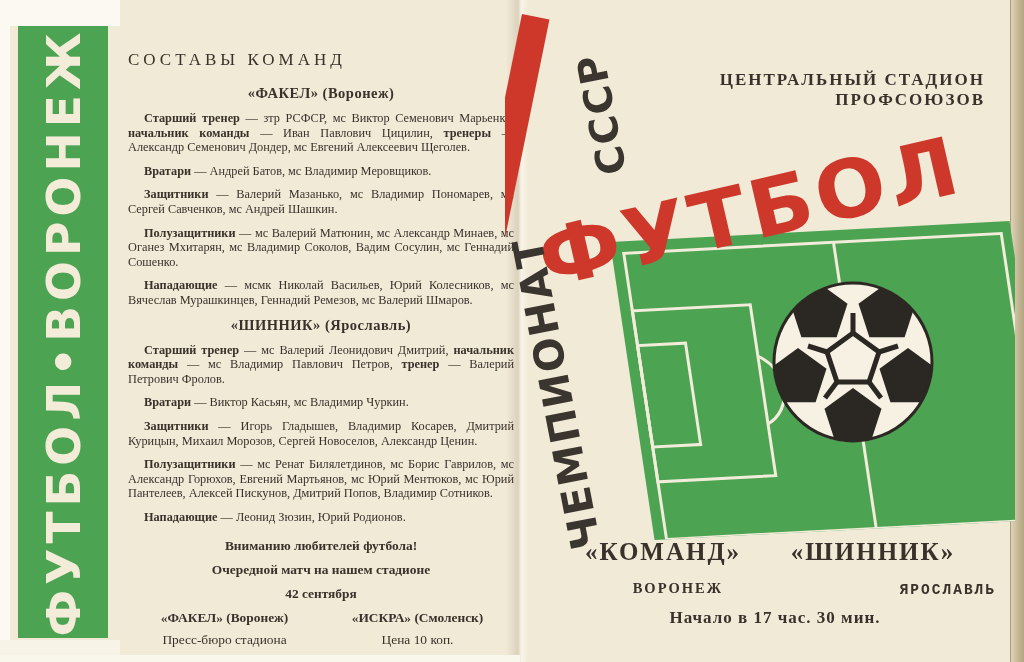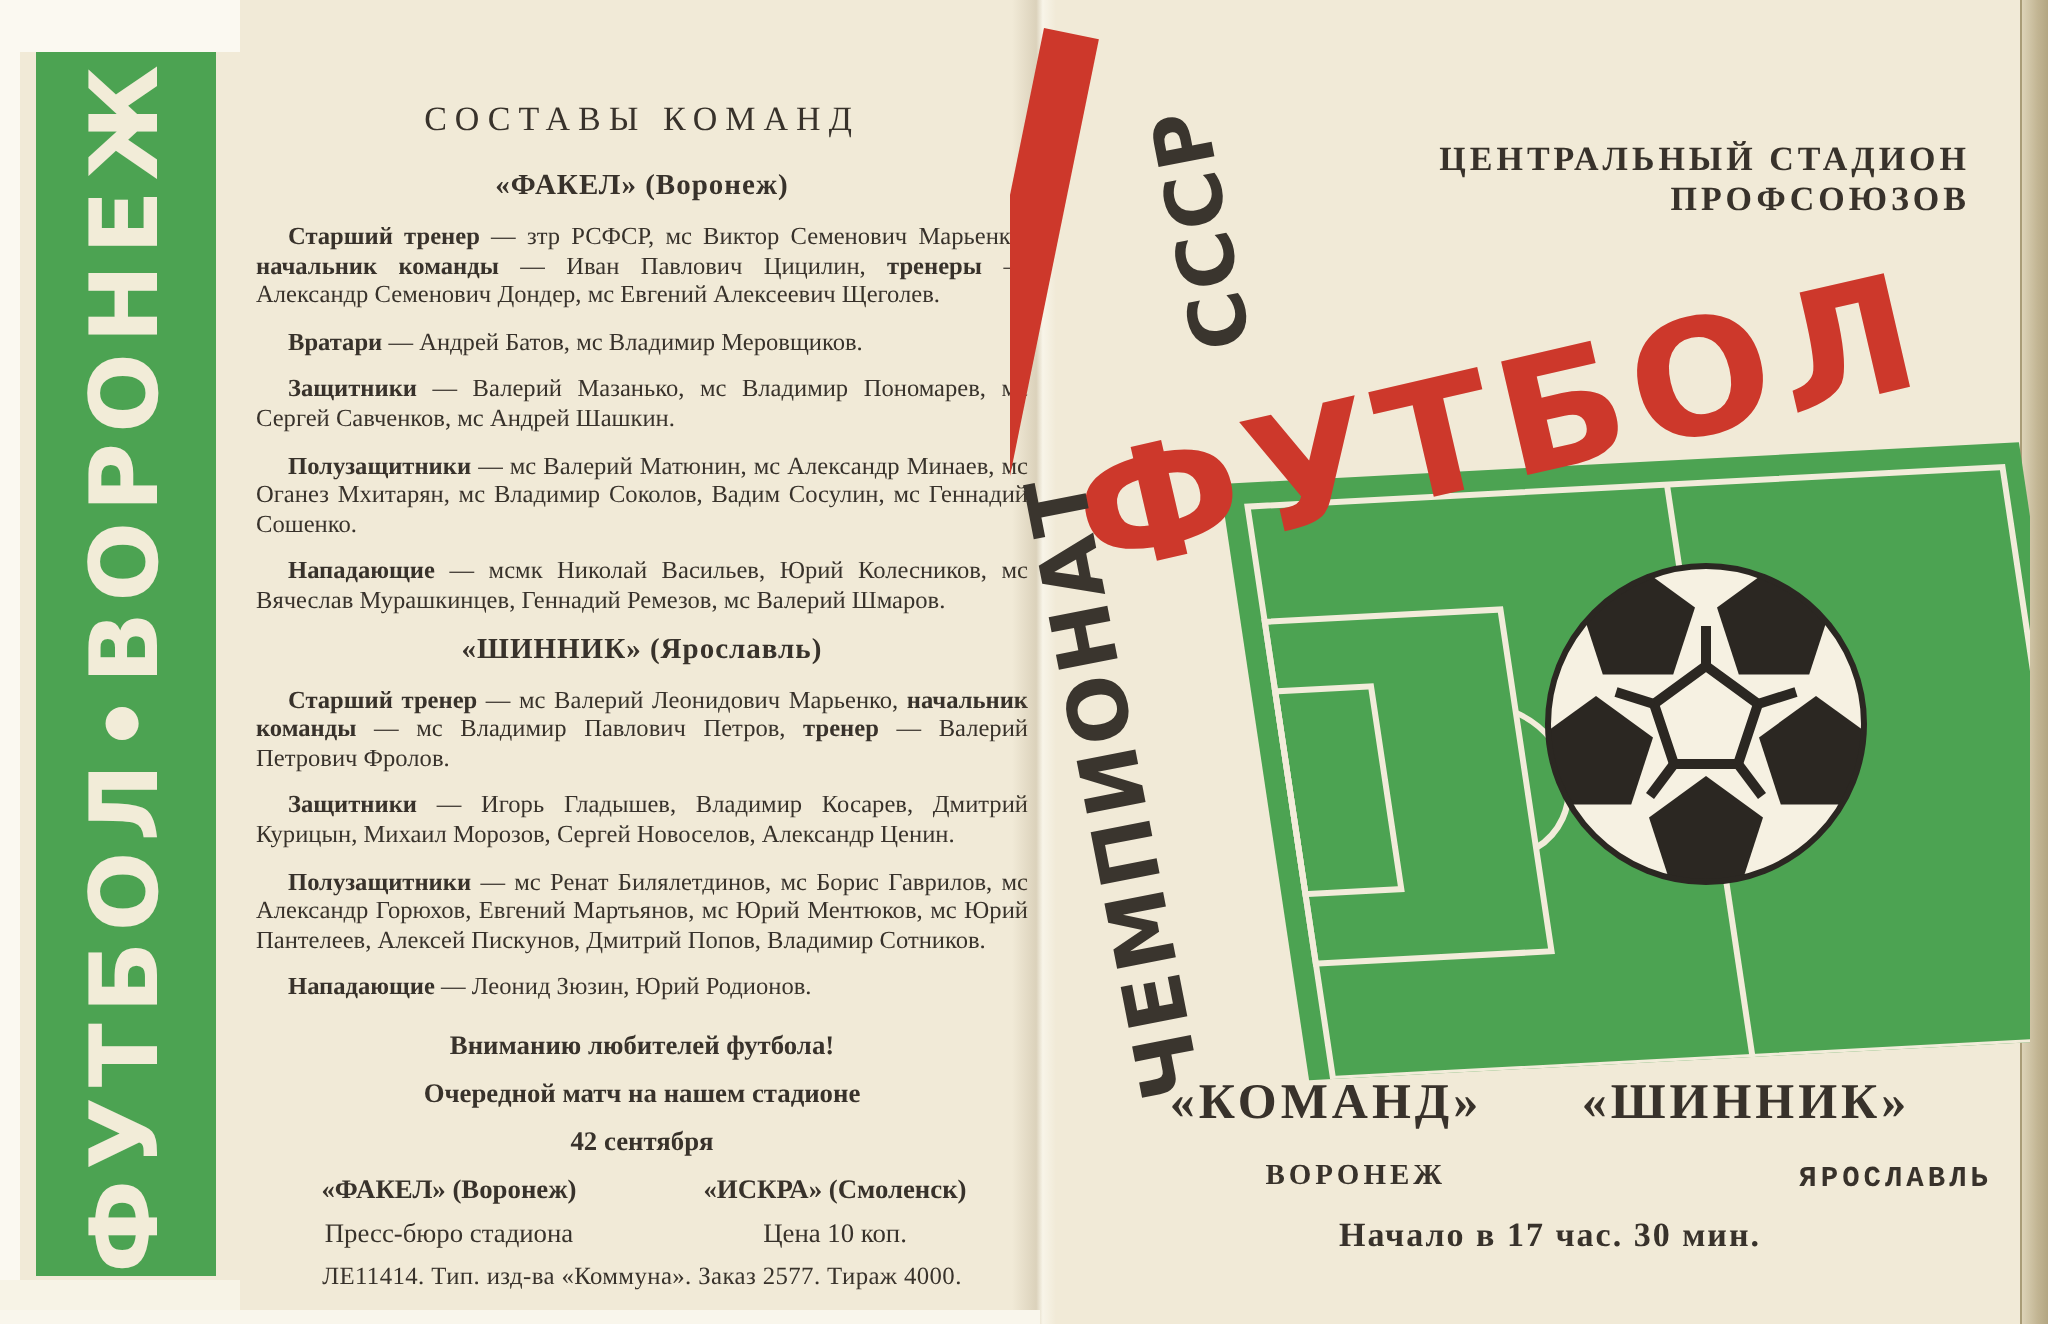--- a/index.html
+++ b/index.html
@@ -24,21 +24,21 @@
     background:linear-gradient(90deg,rgba(120,100,60,0) 0%,rgba(120,100,60,.18) 55%,rgba(255,255,250,.5) 70%,rgba(120,100,60,0) 100%);}
   
   .spine{position:absolute;left:18px;top:26px;width:90px;height:612px;background:var(--green);}
   .spine-text{
     position:absolute;top:50%;left:50%;transform:translate(-50%,-50%) rotate(-90deg);
     white-space:nowrap;font-family:"DejaVu Sans",sans-serif;font-weight:800;
     font-size:47px;letter-spacing:5px;color:#f2ecd8;
   }
   
   .roster{position:absolute;left:128px;top:50px;width:386px;}
-  .roster-heading{font-size:17px;letter-spacing:4px;text-align:center;margin:0 0 15px 0;font-weight:normal;}
+  .roster-heading{font-size:17px;letter-spacing:4px;margin:0 0 15px 0;font-weight:normal;}
   .team-title{font-size:14.5px;font-weight:bold;text-align:center;margin:0 0 9px 0;letter-spacing:.5px;}
   .para{font-size:12.3px;line-height:14.6px;text-align:justify;text-indent:16px;margin:0 0 9px 0;}
   .para .bd{font-weight:bold;}
   .team2{margin-top:3px;}
   .notice{margin-top:14px;}
   .notice-line{font-size:13.4px;font-weight:bold;text-align:center;margin:0 0 8px 0;}
   .notice-row{display:flex;margin:0 0 6px 0;}
   .notice-row > div{width:50%;text-align:center;font-size:13.4px;}
   .nr-bold{font-weight:bold;}
   .imprint{font-size:12.4px;text-align:center;margin-top:2px;letter-spacing:.2px;}
@@ -86,21 +86,22 @@
     <h1 class="roster-heading">СОСТАВЫ КОМАНД</h1>
 
     <div class="team-title">«ФАКЕЛ» (Воронеж)</div>
     <p class="para"><span class="bd">Старший тренер</span><span> — зтр РСФСР, мс Виктор Семенович Марьенко, </span><span class="bd">начальник команды</span><span> — Иван Павлович Цицилин, </span><span class="bd">тренеры</span><span> — Александр Семенович Дондер, мс Евгений Алексеевич Щеголев.</span></p>
     <p class="para"><span class="bd">Вратари</span><span> — Андрей Батов, мс Владимир Меровщиков.</span></p>
     <p class="para"><span class="bd">Защитники</span><span> — Валерий Мазанько, мс Владимир Пономарев, мс Сергей Савченков, мс Андрей Шашкин.</span></p>
     <p class="para"><span class="bd">Полузащитники</span><span> — мс Валерий Матюнин, мс Александр Минаев, мс Оганез Мхитарян, мс Владимир Соколов, Вадим Сосулин, мс Геннадий Сошенко.</span></p>
     <p class="para"><span class="bd">Нападающие</span><span> — мсмк Николай Васильев, Юрий Колесников, мс Вячеслав Мурашкинцев, Геннадий Ремезов, мс Валерий Шмаров.</span></p>
 
     <div class="team-title team2">«ШИННИК» (Ярославль)</div>
-    <p class="para"><span class="bd">Старший тренер</span><span> — мс Валерий Леонидович Марьенко, </span><span class="bd">начальник команды</span><span> — мс Владимир Павлович Петров, </span><span class="bd">тренер</span><span> — Валерий Петрович Фролов.</span></p>
+    <p class="para"><span class="bd">Старший тренер</span><span> — мс Валерий Леонидович Дмитрий, </span><span class="bd">начальник команды</span><span> — мс Владимир Павлович Петров, </span><span class="bd">тренер</span><span> — Валерий Петрович Фролов.</span></p>
+    <p class="para"><span class="bd">Вратари</span><span> — Виктор Касьян, мс Владимир Чуркин.</span></p>
     <p class="para"><span class="bd">Защитники</span><span> — Игорь Гладышев, Владимир Косарев, Дмитрий Курицын, Михаил Морозов, Сергей Новоселов, Александр Ценин.</span></p>
     <p class="para"><span class="bd">Полузащитники</span><span> — мс Ренат Билялетдинов, мс Борис Гаврилов, мс Александр Горюхов, Евгений Мартьянов, мс Юрий Ментюков, мс Юрий Пантелеев, Алексей Пискунов, Дмитрий Попов, Владимир Сотников.</span></p>
     <p class="para"><span class="bd">Нападающие</span><span> — Леонид Зюзин, Юрий Родионов.</span></p>
 
     <div class="notice">
       <p class="notice-line">Вниманию любителей футбола!</p>
       <p class="notice-line">Очередной матч на нашем стадионе</p>
       <p class="notice-line">42 сентября</p>
       <div class="notice-row">
         <div class="nr-bold">«ФАКЕЛ» (Воронеж)</div>

